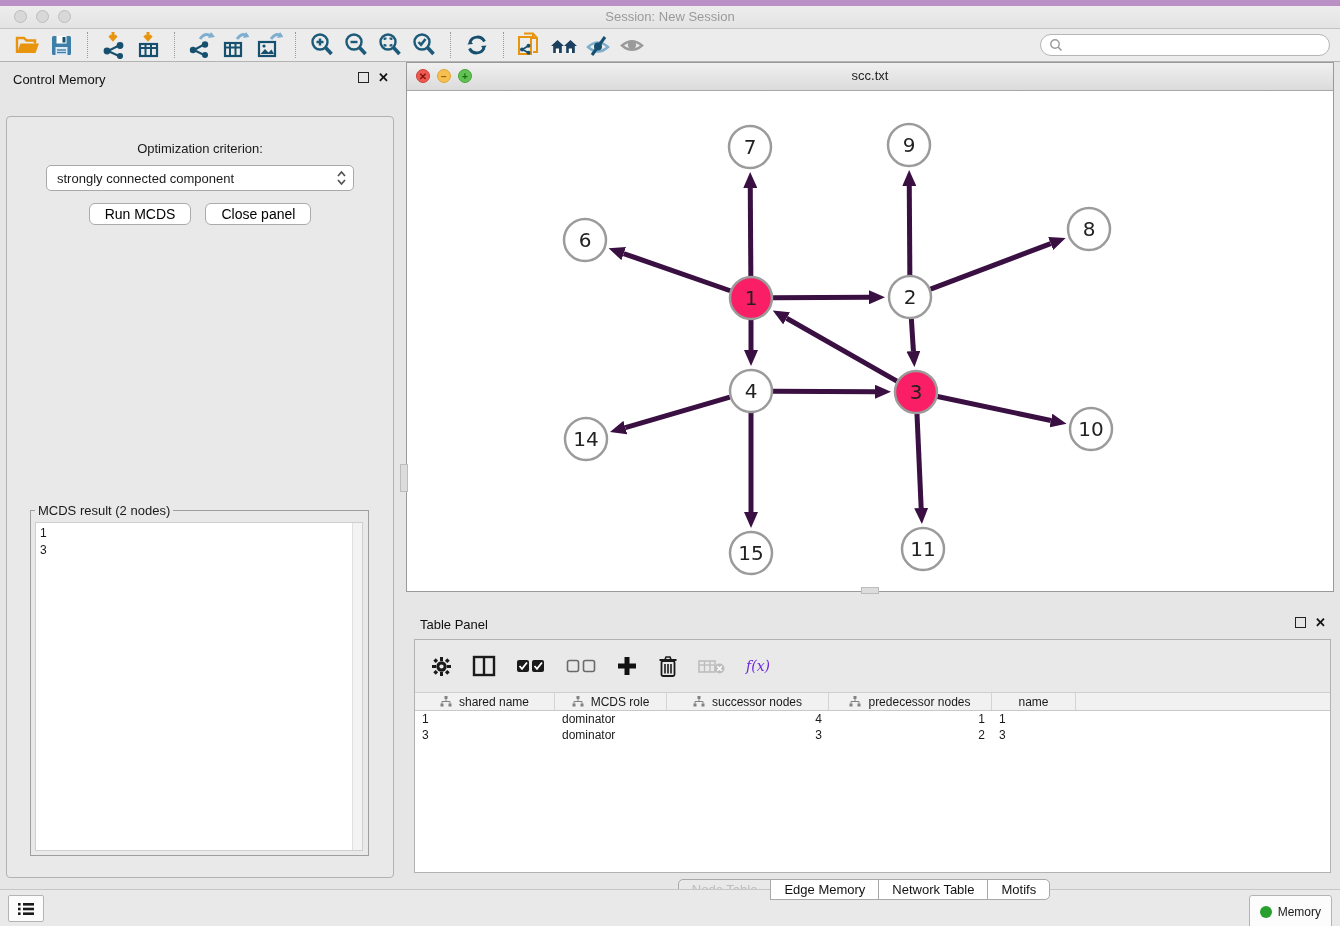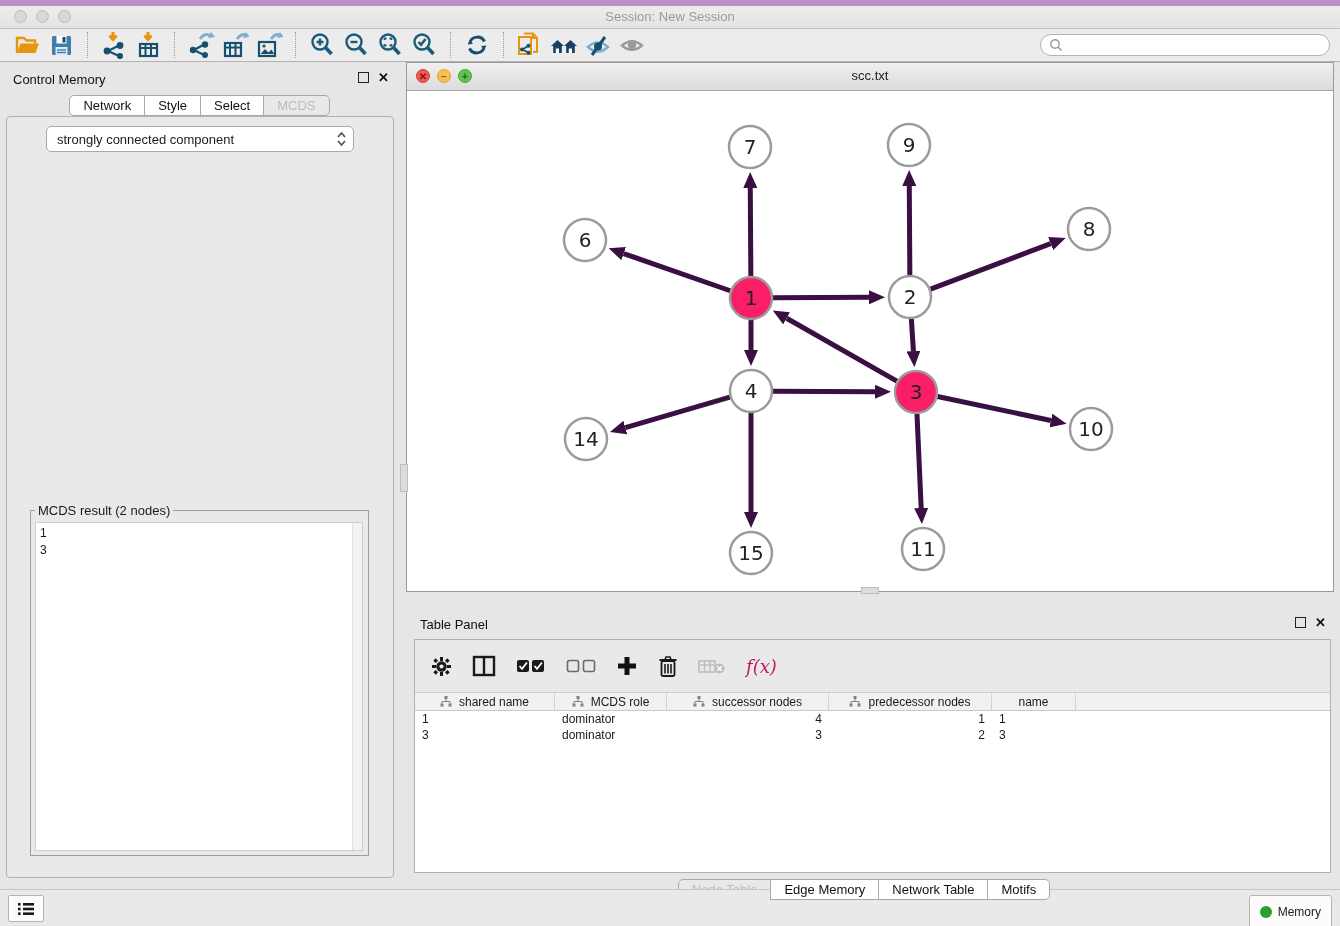--- a/index.html
+++ b/index.html
@@ -68,21 +68,21 @@
   svg.network{display:block;}
   .grip-left{position:absolute;left:-7px;top:401px;width:6px;height:26px;background:#dcdcdc;border:1px solid #bdbdbd;}
   .grip-bottom{position:absolute;left:454px;bottom:-3px;width:16px;height:5px;background:#dcdcdc;border:1px solid #bdbdbd;}
   
   .table-panel{position:absolute;left:406px;top:592px;width:928px;height:294px;margin-top:17px;}
   .tp-header{position:absolute;left:14px;top:8px;}
   .tp-ctrls{position:absolute;right:8px;top:7px;}
   .tp-body{position:absolute;left:8px;right:3px;top:30px;height:234px;border:1px solid #b2b2b2;
     background:#fff;box-sizing:border-box;overflow:hidden;}
   .tp-toolbar{height:52px;background:#e9e9e9;display:flex;align-items:center;padding-left:16px;gap:20px;}
-  .fx-label{font-family:"DejaVu Serif",serif;font-style:italic;font-size:18px;color:#be185d;}
+  .fx-label{font-family:"DejaVu Serif",serif;font-style:italic;font-size:14px;color:#6d28d9;}
   .tbl-head{display:flex;height:19px;background:#f1f1f1;border-top:1px solid #cfcfcf;
     border-bottom:1px solid #c9c9c9;font-size:12px;box-sizing:border-box;}
   .th{display:flex;align-items:center;justify-content:center;gap:7px;border-right:1px solid #d4d4d4;
     box-sizing:border-box;height:100%;}
   .th-fill{border-right:none;flex:1;}
   .tr{display:flex;height:16px;font-size:12px;align-items:center;}
   .td{box-sizing:border-box;padding:0 7px;overflow:hidden;white-space:nowrap;}
   .tp-tabs{position:absolute;bottom:3px;left:0;right:12px;display:flex;justify-content:center;}
   
   .status-bar{position:absolute;left:0;bottom:0;width:1340px;height:36px;background:#e9e9e9;
@@ -254,33 +254,32 @@
     <input type="text" placeholder="" style="">
   </div>
 </div>
 
 <div class="control-panel">
   <div class="cp-header panel-title">Control Memory</div>
   <div class="cp-ctrls panel-ctrls">
     <span class="float-box"></span>
     <span class="close-x">✕</span>
   </div>
-  <div class="cp-tabs tabs">
-      <div class="tab">Network</div>
-      <div class="tab">Style</div>
-      <div class="tab">Select</div>
-      <div class="tab tab-active">MCDS</div>
-    </div>
   <div class="cp-body">
+    <div class="opt-label">Optimization criterion:</div>
     <div class="select-box">
       <span class="sel-label">strongly connected component</span>
       <svg width="11" height="16" viewBox="0 0 11 16">
         <path d="M2 6 l3.5-4 3.5 4" fill="none" stroke="#555" stroke-width="1.8"></path>
         <path d="M2 10 l3.5 4 3.5-4" fill="none" stroke="#555" stroke-width="1.8"></path>
       </svg>
+    </div>
+    <div class="btn-row">
+      <button class="btn">Run MCDS</button>
+      <button class="btn">Close panel</button>
     </div>
     <fieldset class="mcds-fieldset">
       <legend>MCDS result (2 nodes)</legend>
       <div class="result-area">
         <div class="result-scroll"></div>
       <div>1</div>
           <div>3</div>
         </div>
     </fieldset>
   </div>

